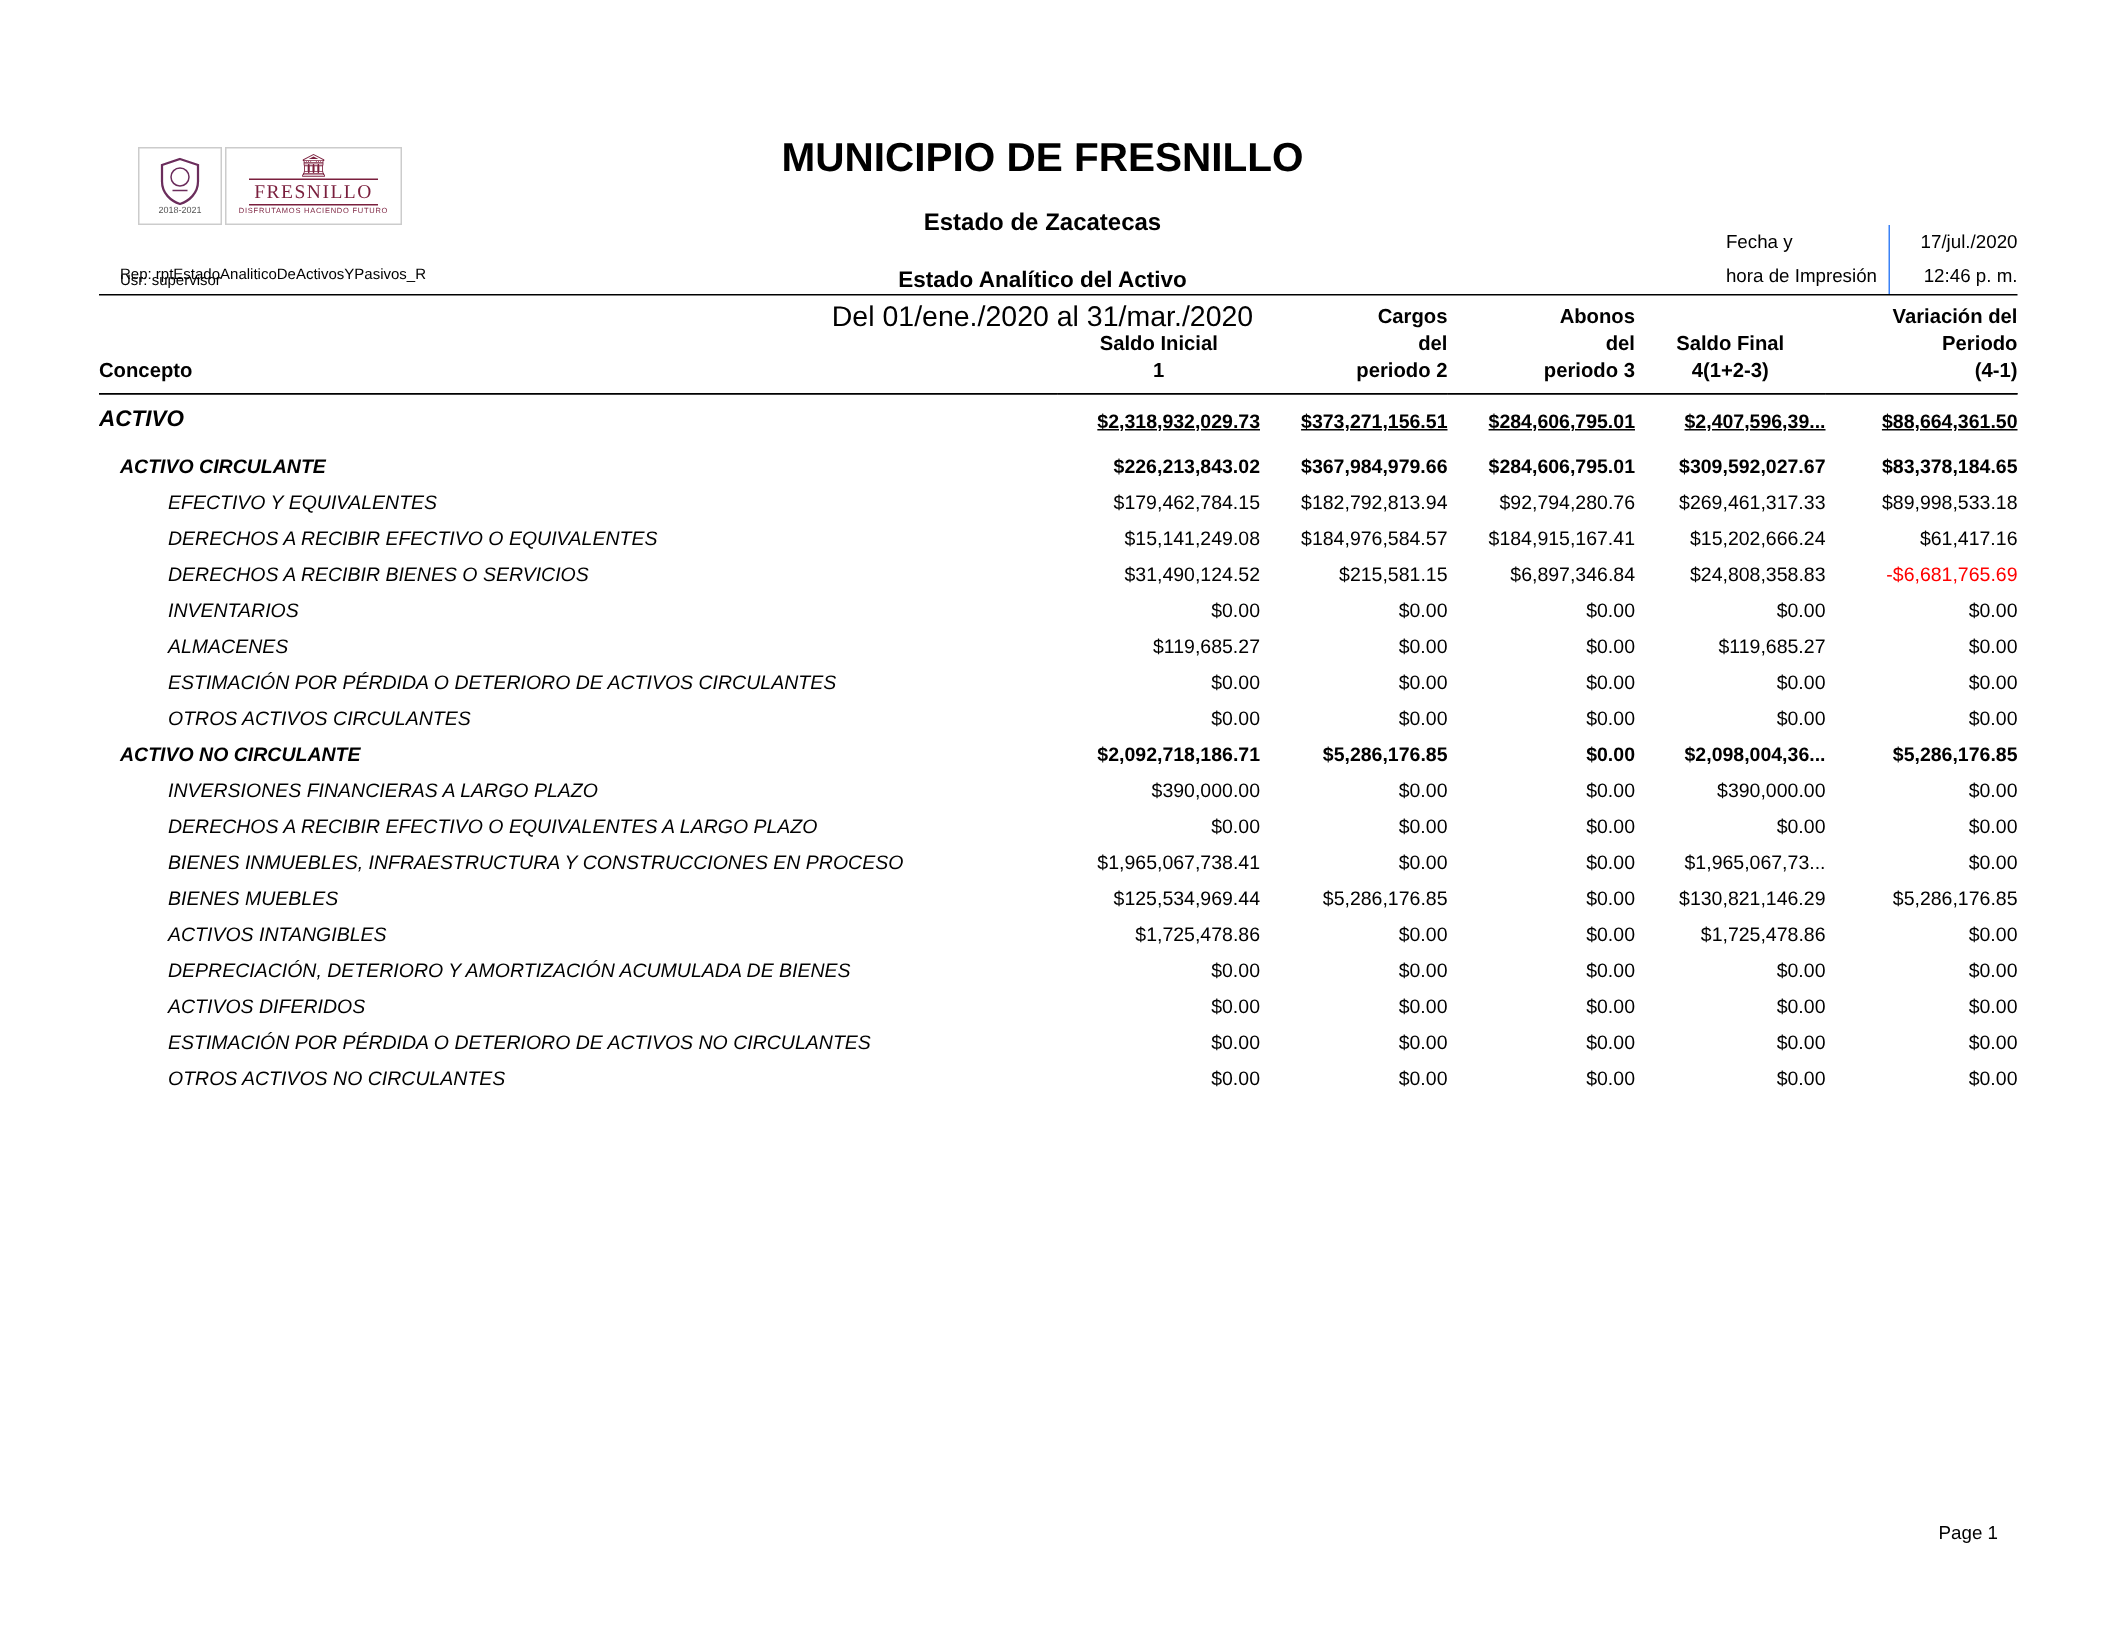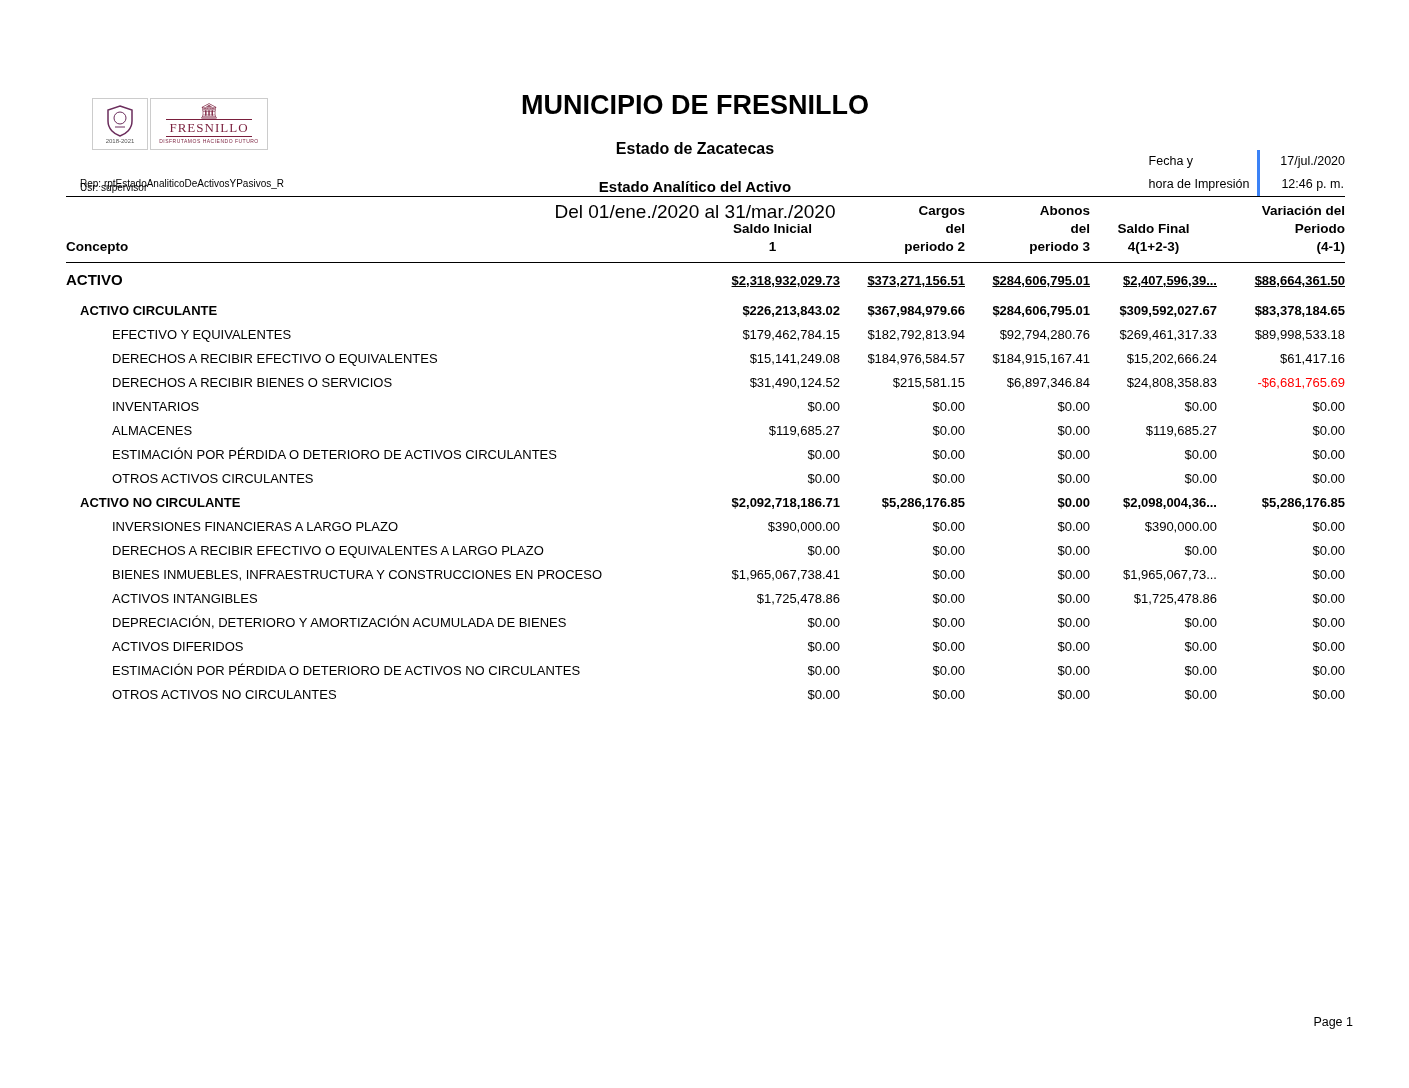--- a/index.html
+++ b/index.html
@@ -34,21 +34,21 @@
 
   .titles { position: absolute; left: 0; top: 90px; width: 1390px; text-align: center; }
   .titles .t1 { font-size: 27px; font-weight: bold; }
   .titles .t2 { font-size: 16px; font-weight: bold; margin-top: 19px; }
   .titles .t3 { font-size: 15px; font-weight: bold; margin-top: 20px; }
   .titles .t4 { font-size: 19px; font-weight: normal; margin-top: 6px; }
 
   .print-info { position: absolute; right: 64px; top: 150px; display: flex; font-size: 12.5px; }
   .print-info .labels { text-align: left; padding-right: 8px; }
   .print-info .labels div { line-height: 23px; }
-  .print-info .values { border-left: 3px solid #3b82f6; padding-left: 20px; text-align: center; min-width: 78px; }
+  .print-info .values { border-left: 1px solid #3b82f6; padding-left: 20px; text-align: right; min-width: 78px; }
   .print-info .values div { line-height: 23px; }
 
   .rep-block { position: absolute; left: 80px; top: 179px; font-size: 10px; line-height: 10px; }
   .rep-block .rep-id { position: absolute; left: 0; top: 0; white-space: nowrap; }
   .rep-block .rep-user { position: absolute; left: 0; top: 4px; white-space: nowrap; }
 
   .top-rule { position: absolute; left: 66px; top: 196px; width: 1279px; border-top: 1.5px solid #000; }
 
   
   .report-table {
@@ -66,35 +66,35 @@
     font-weight: bold; font-size: 13.5px; vertical-align: bottom;
     padding: 2px 0 6px 0; border-bottom: 1.5px solid #000;
   }
   .report-table thead th.h-concepto { text-align: left; vertical-align: bottom; }
   .report-table thead th.h-center { text-align: center; }
   .report-table thead th.h-right { text-align: right; }
   .report-table thead th div { line-height: 18px; }
 
   .report-table td { padding: 4.5px 0; vertical-align: bottom; }
   .report-table td.num { text-align: right; white-space: nowrap; }
-  .report-table td.concepto { text-align: left; white-space: nowrap; overflow: hidden; }
+  .report-table td.concepto { text-align: left; white-space: nowrap; overflow: hidden; font-style: italic; }
 
   tr.level-0 td.concepto { padding-left: 0; }
   tr.level-1 td.concepto { padding-left: 14px; }
   tr.level-2 td.concepto { padding-left: 46px; }
 
   tr.row-total td { font-weight: bold; padding-top: 8px; padding-bottom: 10px; }
   tr.row-total td.concepto { font-size: 15px; }
   tr.row-total td.num { text-decoration: underline; }
   tr.row-subtotal td { font-weight: bold; }
   tr.row-detail td { font-weight: normal; }
   td.negative { color: #ff0000; }
 
   
-  .page-footer { position: absolute; right: 56px; top: 1015px; font-size: 12.5px; }
+  .page-footer { position: absolute; right: 77px; top: 1015px; font-size: 12.5px; }
 </style>
 </head>
 <body>
 
 <div class="page">
 
   <div class="logos">
     <div class="logo-seal">
       <svg width="28" height="32" viewBox="0 0 28 32">
         <path d="M14 1 L26 5 L26 16 C26 24 20 29 14 31 C8 29 2 24 2 16 L2 5 Z" fill="#ffffff" stroke="#6b2d5c" stroke-width="1.5"></path>
@@ -273,20 +273,28 @@
         </tr>
         <tr class="row-detail level-2">
           <td class="concepto">BIENES INMUEBLES, INFRAESTRUCTURA Y CONSTRUCCIONES EN PROCESO</td>
           <td class="num">$1,965,067,738.41</td>
           <td class="num">$0.00</td>
           <td class="num">$0.00</td>
           <td class="num">$1,965,067,73...</td>
           <td class="num">$0.00</td>
         </tr>
         <tr class="row-detail level-2">
+          <td class="concepto">BIENES MUEBLES</td>
+          <td class="num">$125,534,969.44</td>
+          <td class="num">$5,286,176.85</td>
+          <td class="num">$0.00</td>
+          <td class="num">$130,821,146.29</td>
+          <td class="num">$5,286,176.85</td>
+        </tr>
+        <tr class="row-detail level-2">
           <td class="concepto">ACTIVOS INTANGIBLES</td>
           <td class="num">$1,725,478.86</td>
           <td class="num">$0.00</td>
           <td class="num">$0.00</td>
           <td class="num">$1,725,478.86</td>
           <td class="num">$0.00</td>
         </tr>
         <tr class="row-detail level-2">
           <td class="concepto">DEPRECIACIÓN, DETERIORO Y AMORTIZACIÓN ACUMULADA DE BIENES</td>
           <td class="num">$0.00</td>

